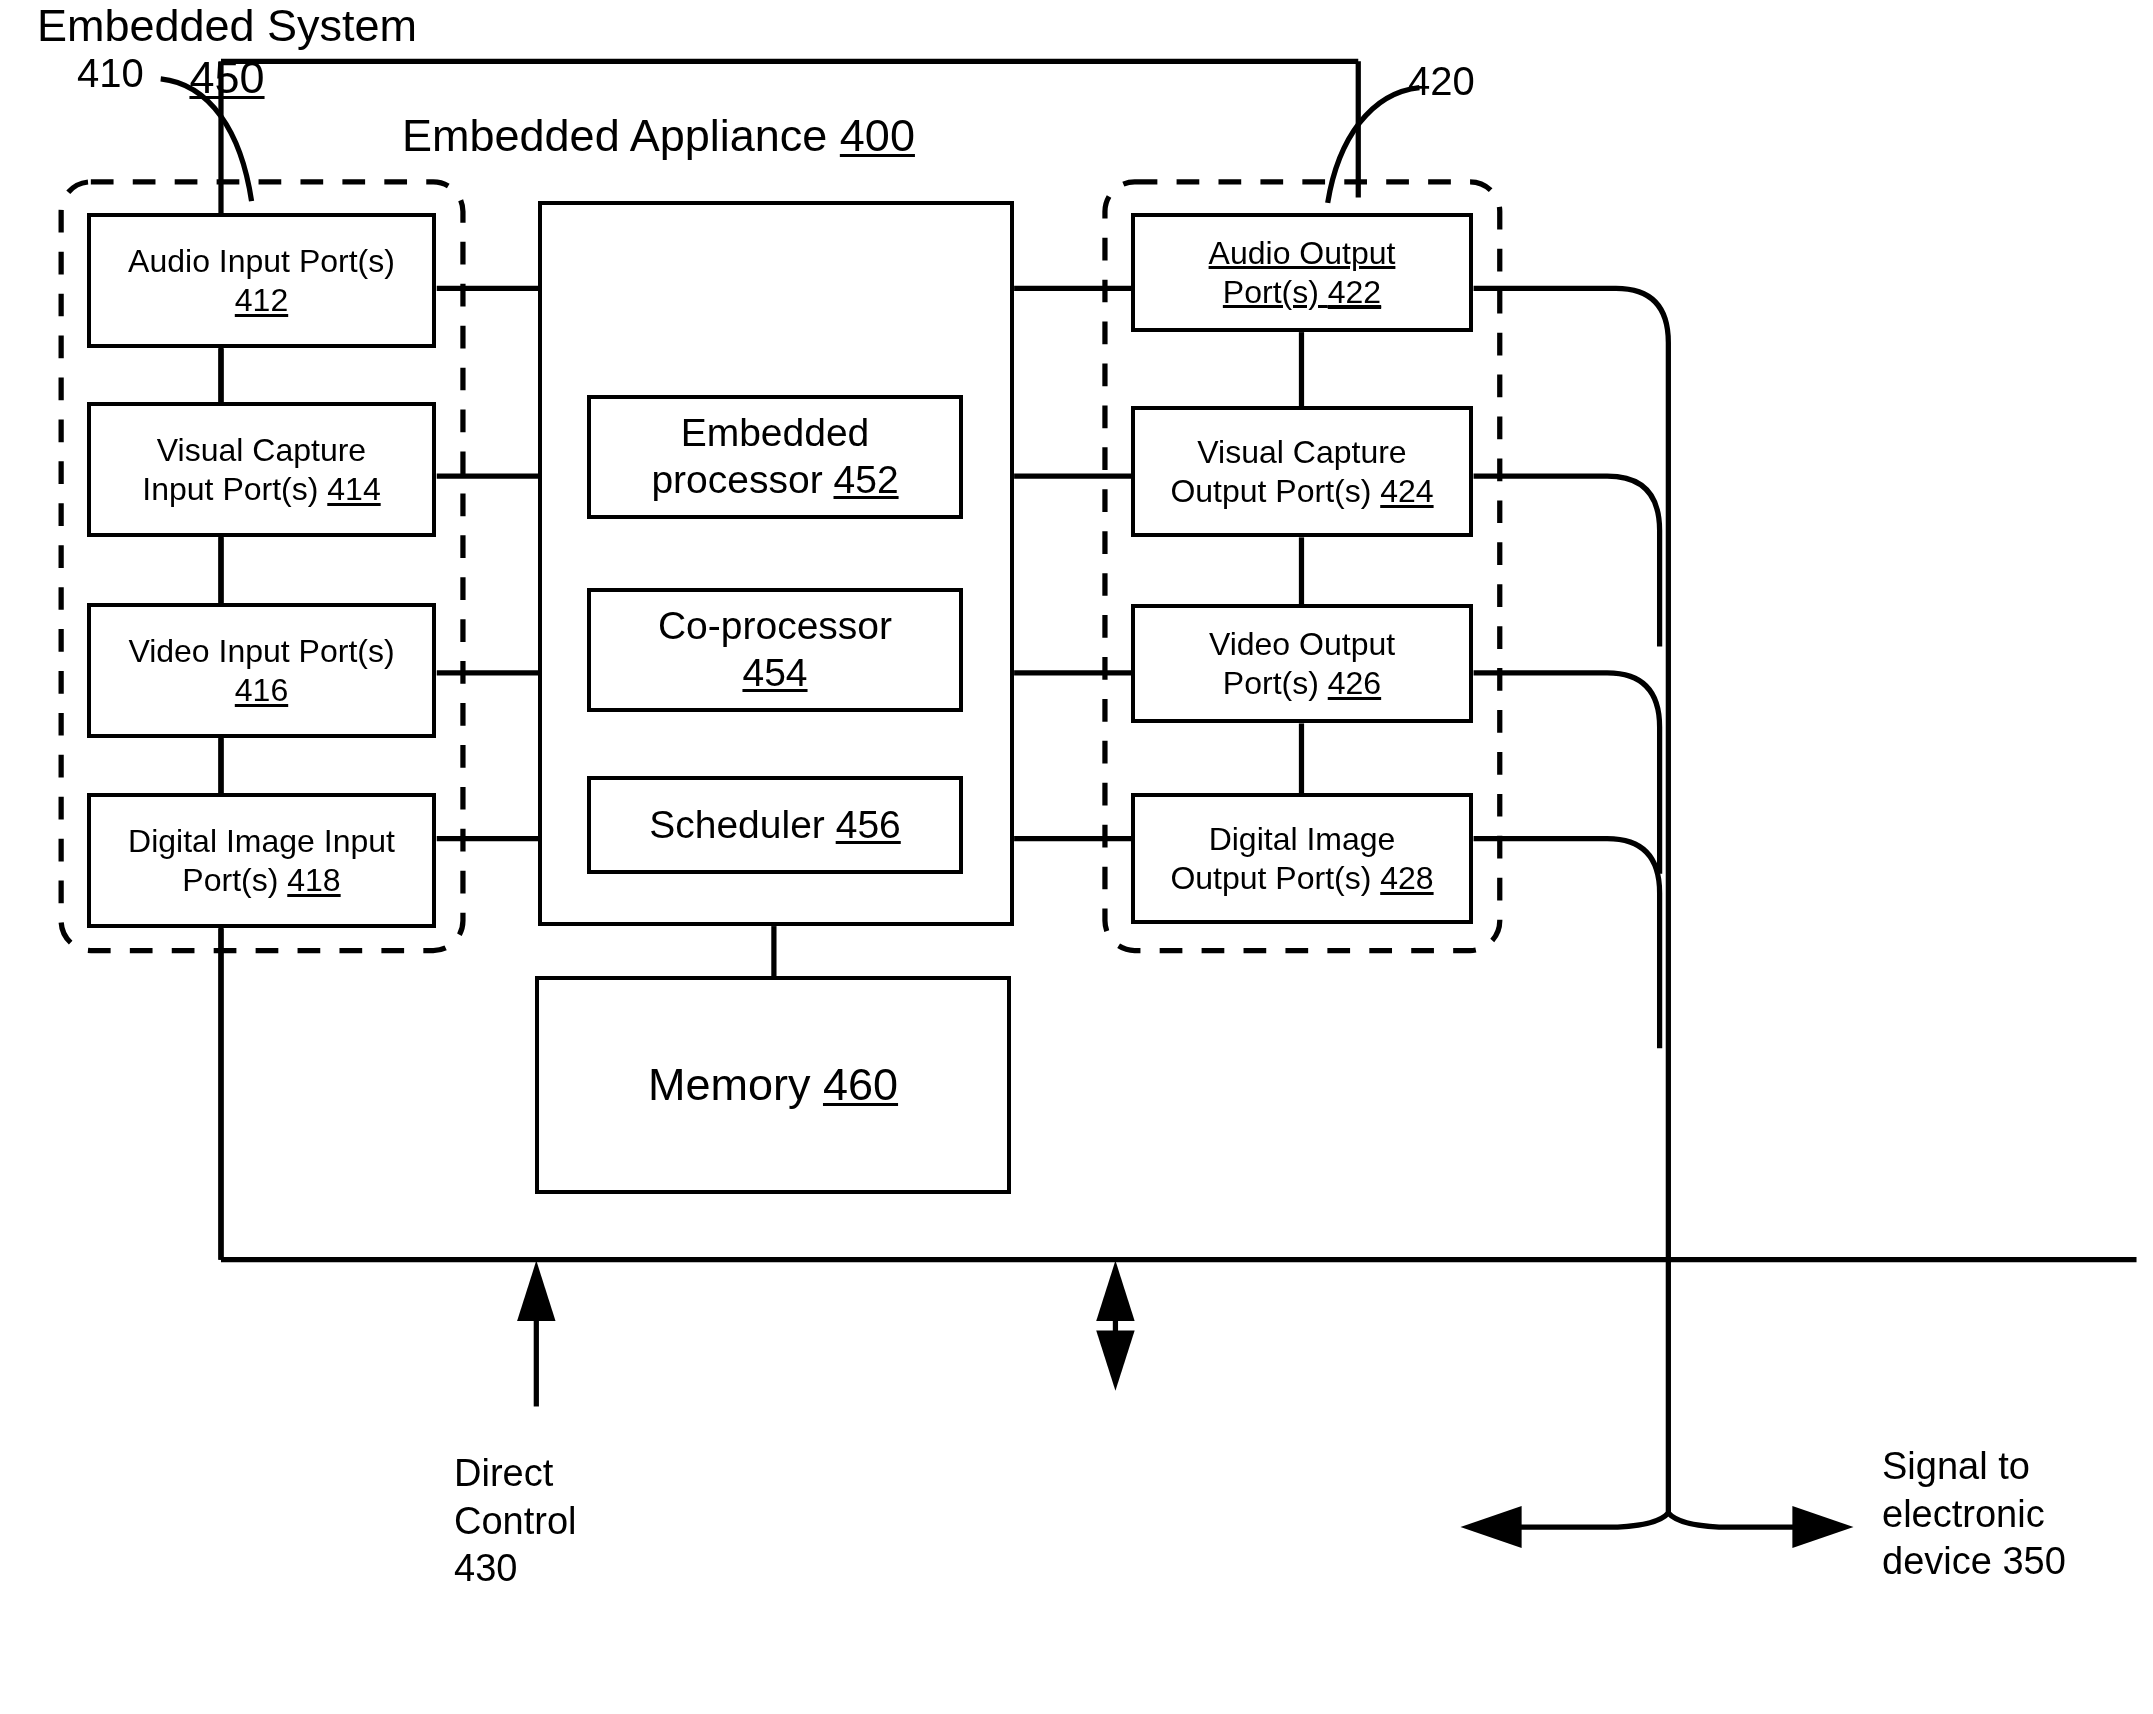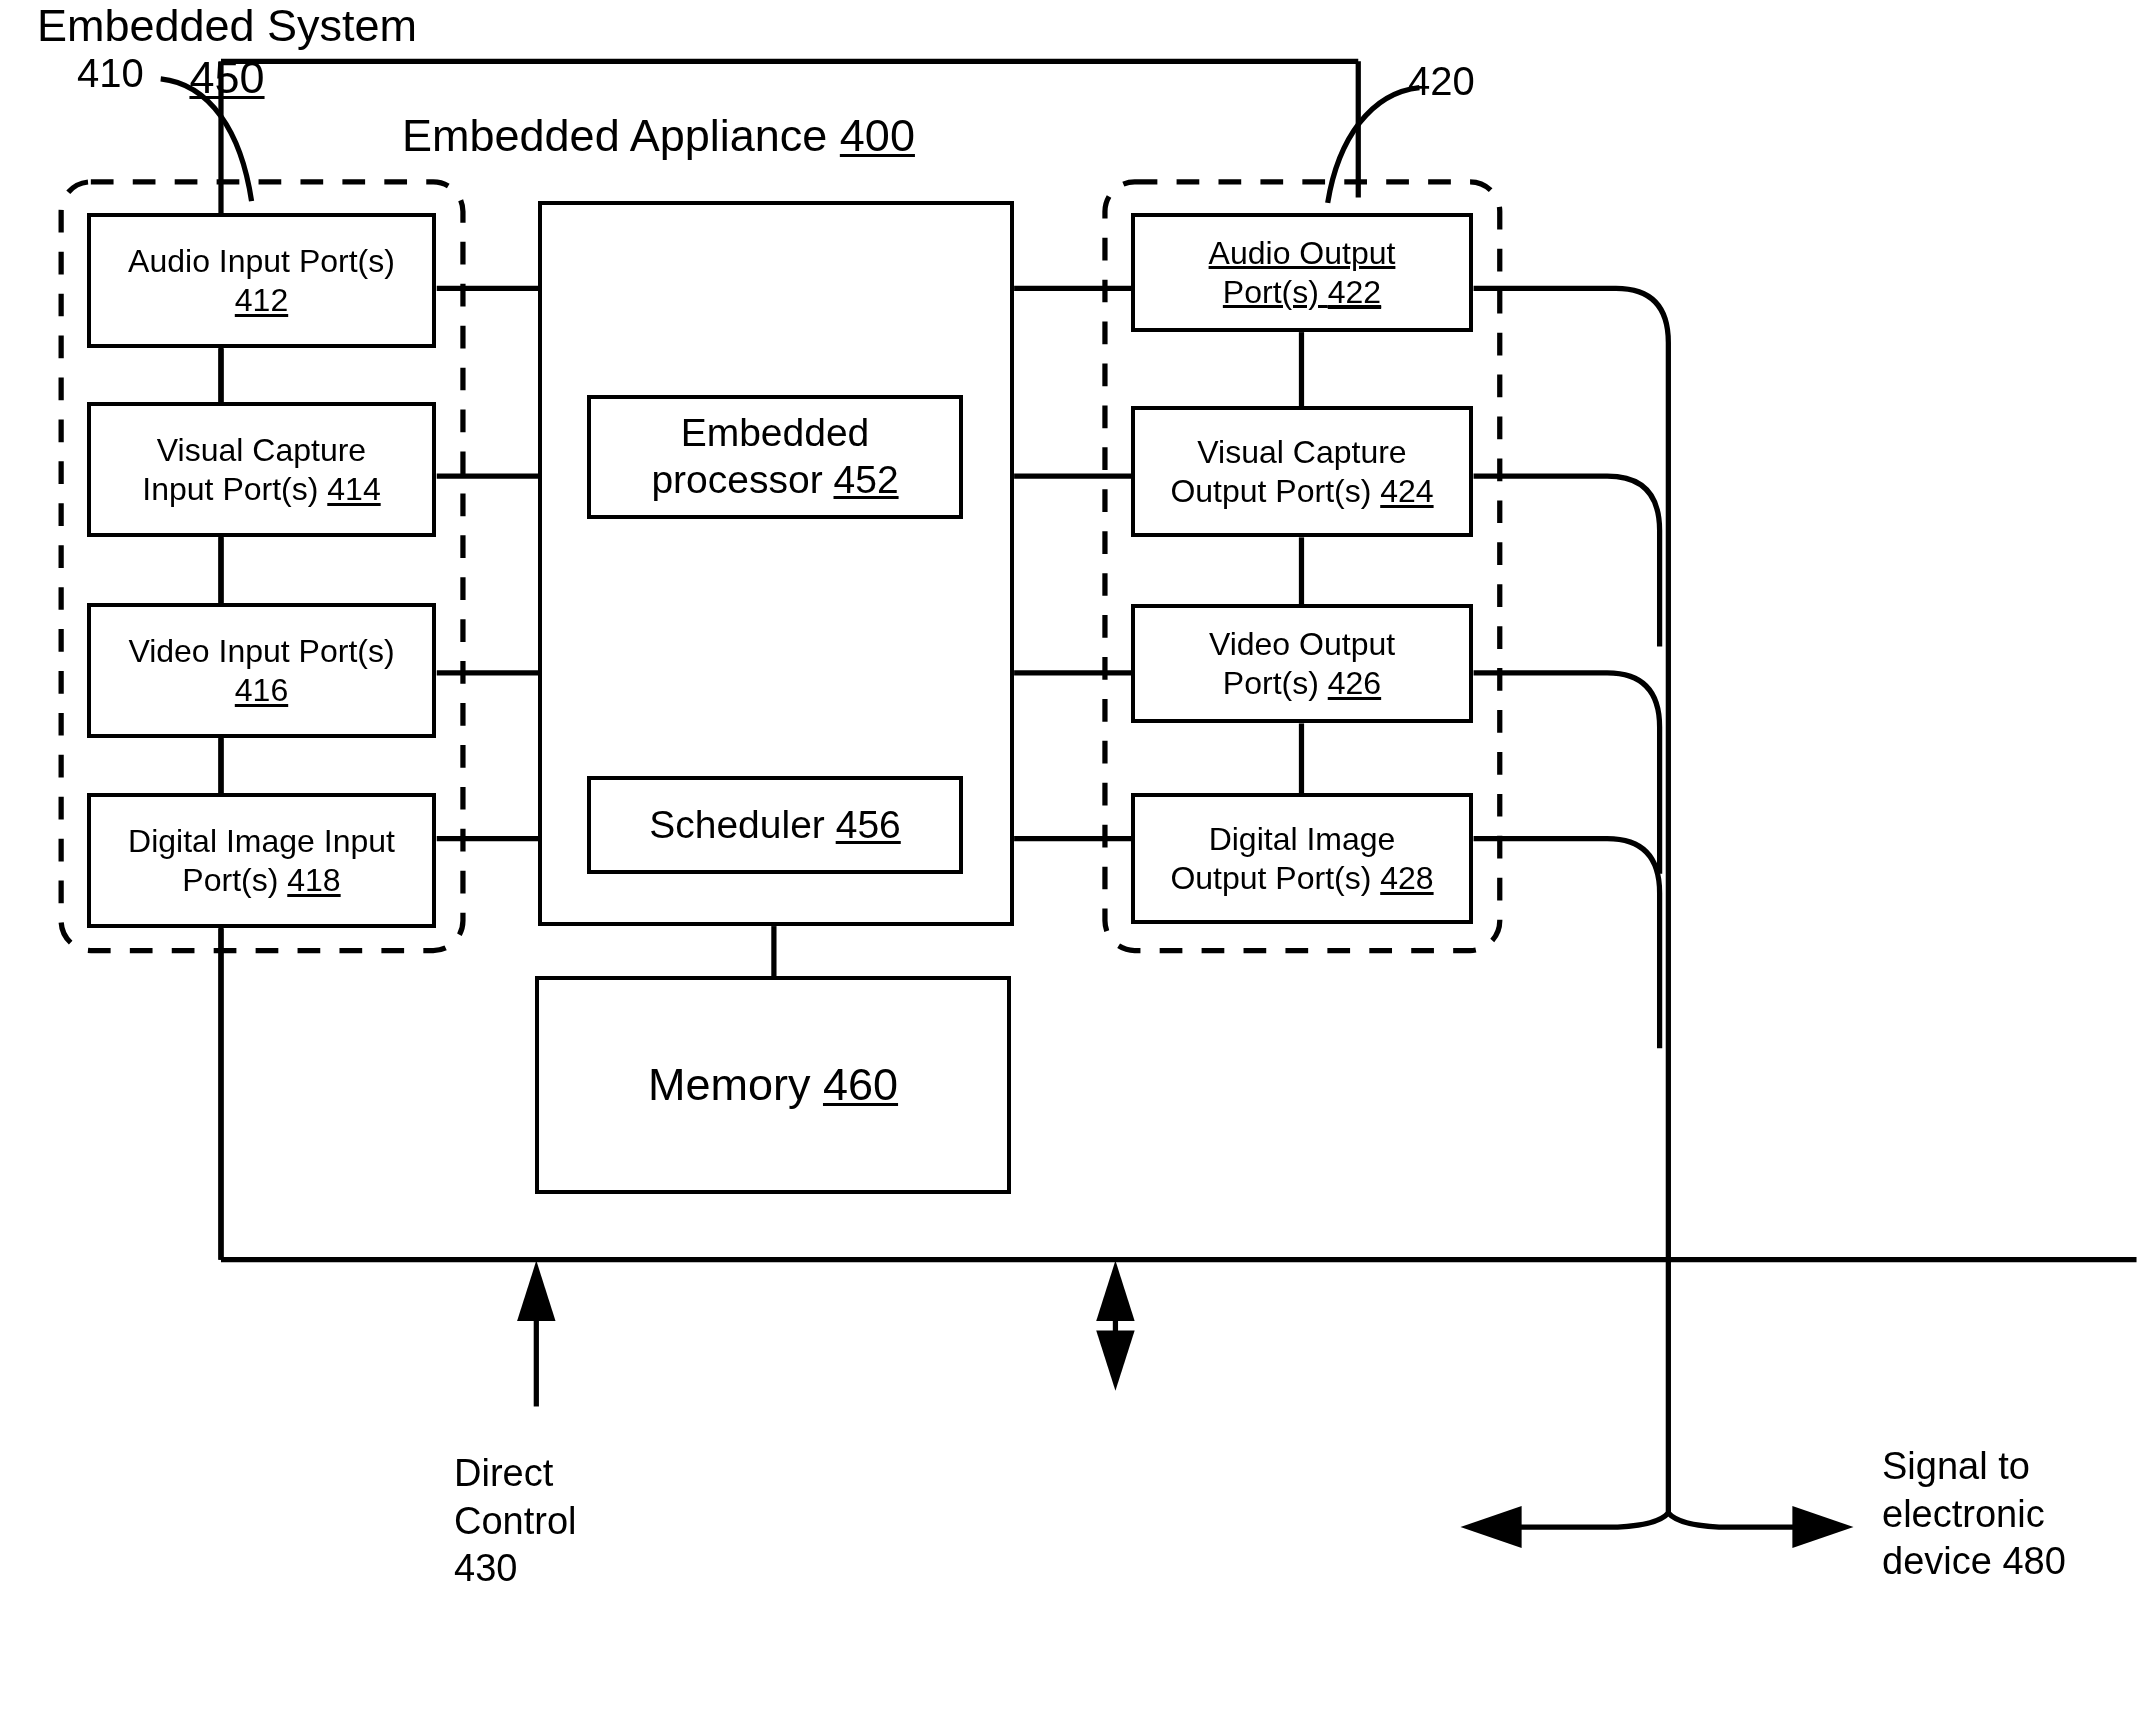--- a/index.html
+++ b/index.html
@@ -207,20 +207,26 @@
     <span class="ref">450</span>
   </div>
 
   <div class="box proc-sub-box" id="box-embproc">
     <div class="inner">
       <span>Embedded</span><br>
       <span>processor <span class="ref">452</span></span>
     </div>
   </div>
 
+  <div class="box proc-sub-box" id="box-coproc">
+    <div class="inner">
+      <span>Co-processor</span><br>
+      <span class="ref">454</span>
+    </div>
+  </div>
 
   <div class="box proc-sub-box" id="box-sched">
     <div class="inner">
       <span>Scheduler</span>
       <span class="ref">456</span>
     </div>
   </div>
 
   <div class="box" id="box-memory">
     <div class="inner">
@@ -257,16 +263,16 @@
     </div>
   </div>
 
 
   <div class="free-label" id="lbl-direct">Direct
 Control
 430</div>
 
   <div class="free-label" id="lbl-signal">Signal to
 electronic
-device 480</div>
+device 350</div>
 
 </div>
 
 
 </body></html>

